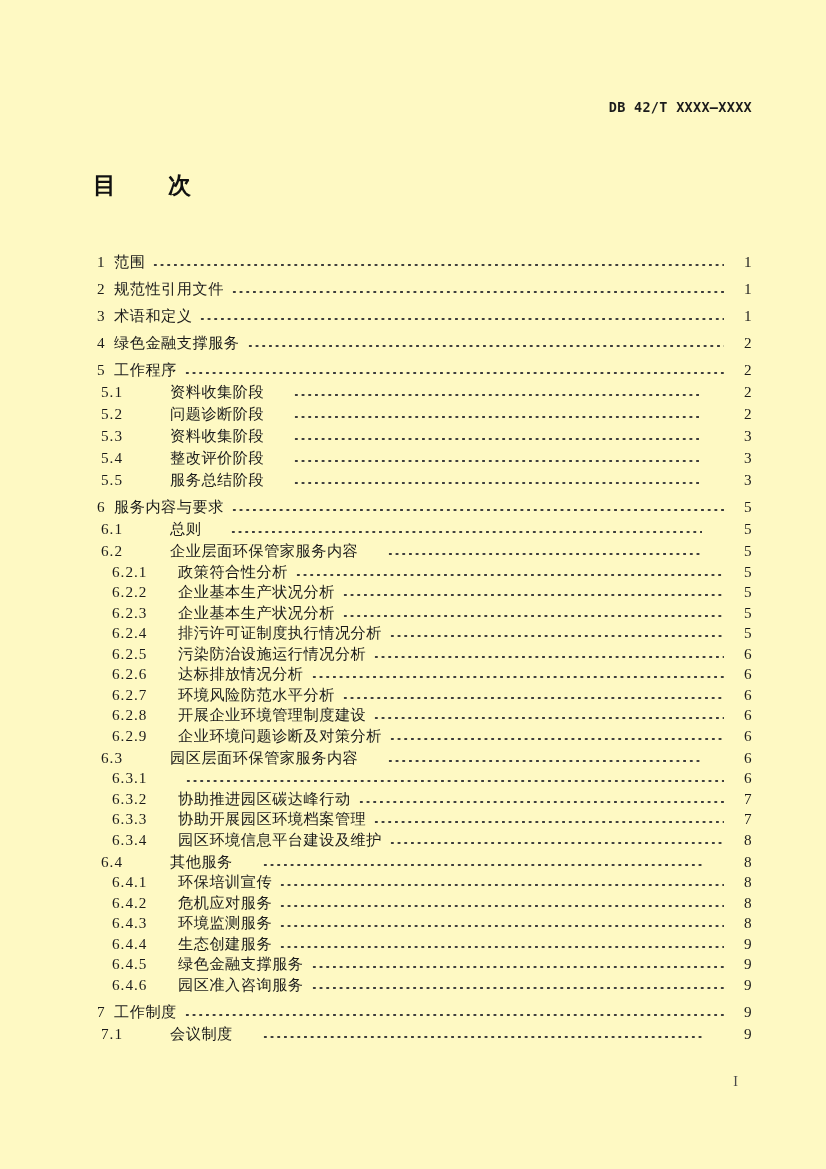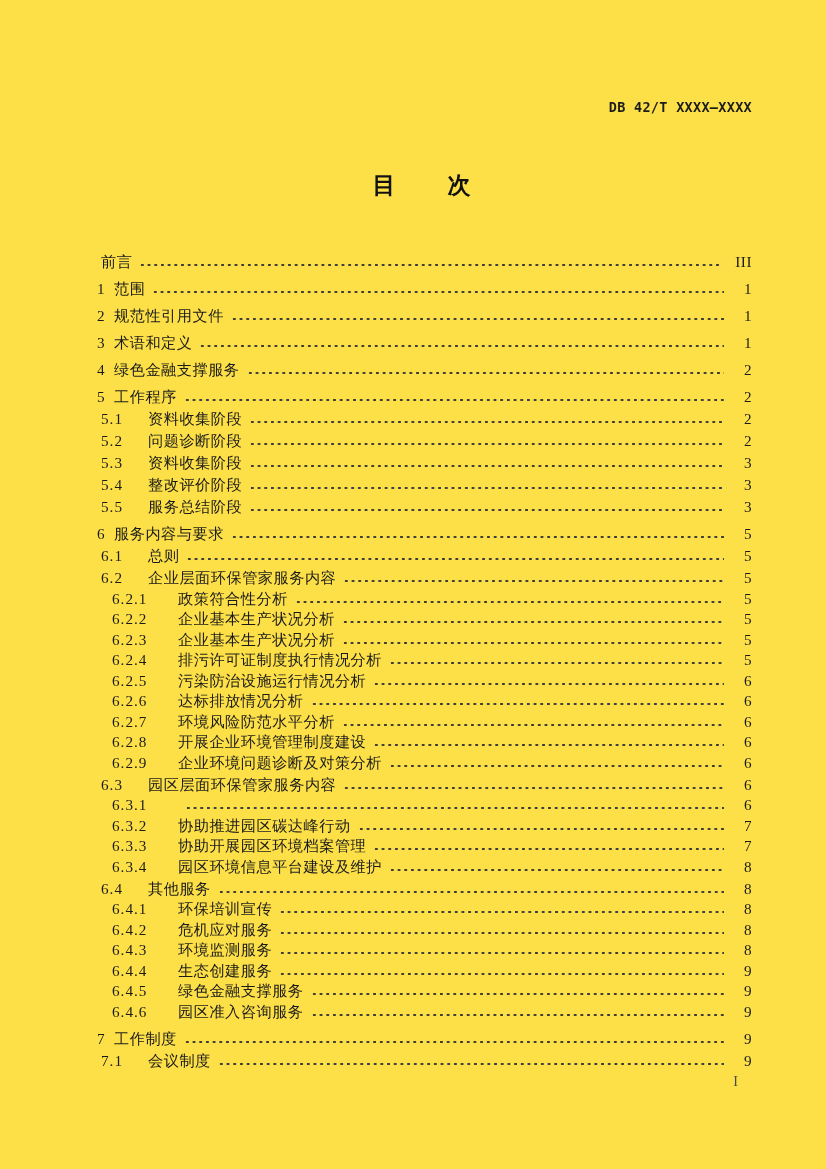--- a/index.html
+++ b/index.html
@@ -4,21 +4,21 @@
 <style>
   html, body {
     margin: 0;
     padding: 0;
     background: #ffffff;
   }
   .page {
     position: relative;
     width: 826px;
     height: 1169px;
-    background: #fde047;
+    background: #fef9c3;
     overflow: hidden;
     font-family: "Liberation Serif", "DejaVu Serif", serif;
     color: #1b1b1b;
   }
   .doc-header {
     position: absolute;
     top: 99px;
     left: 93px;
     right: 74px;
     text-align: right;
@@ -28,21 +28,20 @@
     letter-spacing: 0.3px;
     color: #1b1b1b;
     white-space: pre;
   }
   .doc-title {
     position: absolute;
     top: 170px;
     left: 93px;
     right: 74px;
     margin: 0;
-    text-align: center;
     font-size: 23px;
     font-weight: 700;
     letter-spacing: 2px;
     color: #111111;
     white-space: pre;
   }
   .toc {
     position: absolute;
     top: 252px;
     left: 93px;
@@ -51,21 +50,21 @@
   .toc-row {
     display: flex;
     align-items: center;
     height: 20px;
     font-size: 15.2px;
     line-height: 20px;
     white-space: nowrap;
   }
   .toc-row.lv1 { margin-top: 7px; padding-left: 4px; }
   .toc-row.lv0 { padding-left: 8px; }
-  .toc-row.lv2 { margin-top: 2px; padding-left: 8px; }
+  .toc-row.lv2 { margin-top: 2px; padding-left: 8px; gap: 22px; }
   .toc-row.lv3 { margin-top: 0.5px; padding-left: 19px; align-items: center; }
   .toc-row:first-child { margin-top: 0; }
   .num {
     display: inline-block;
     flex: 0 0 auto;
     letter-spacing: 1px;
   }
   .lv1 .num { width: 17px; }
   .lv2 .num { width: 47px; }
   .lv3 .num { width: 66px; }
@@ -101,25 +100,20 @@
 </style>
 </head>
 <body>
 
 <div class="page">
   <div class="doc-header">DB 42/T XXXX—XXXX</div>
 
   <h1 class="doc-title">目　　次</h1>
 
   <div class="toc" id="toc">
-      <div class="toc-row lv0">
-        <span class="title">前言</span>
-        <span class="leader"></span>
-        <span class="pageno">III</span>
-      </div>
       <div class="toc-row lv1">
         <span class="num">1</span>
         <span class="title">范围</span>
         <span class="leader"></span>
         <span class="pageno">1</span>
       </div>
       <div class="toc-row lv1">
         <span class="num">2</span>
         <span class="title">规范性引用文件</span>
         <span class="leader"></span>

